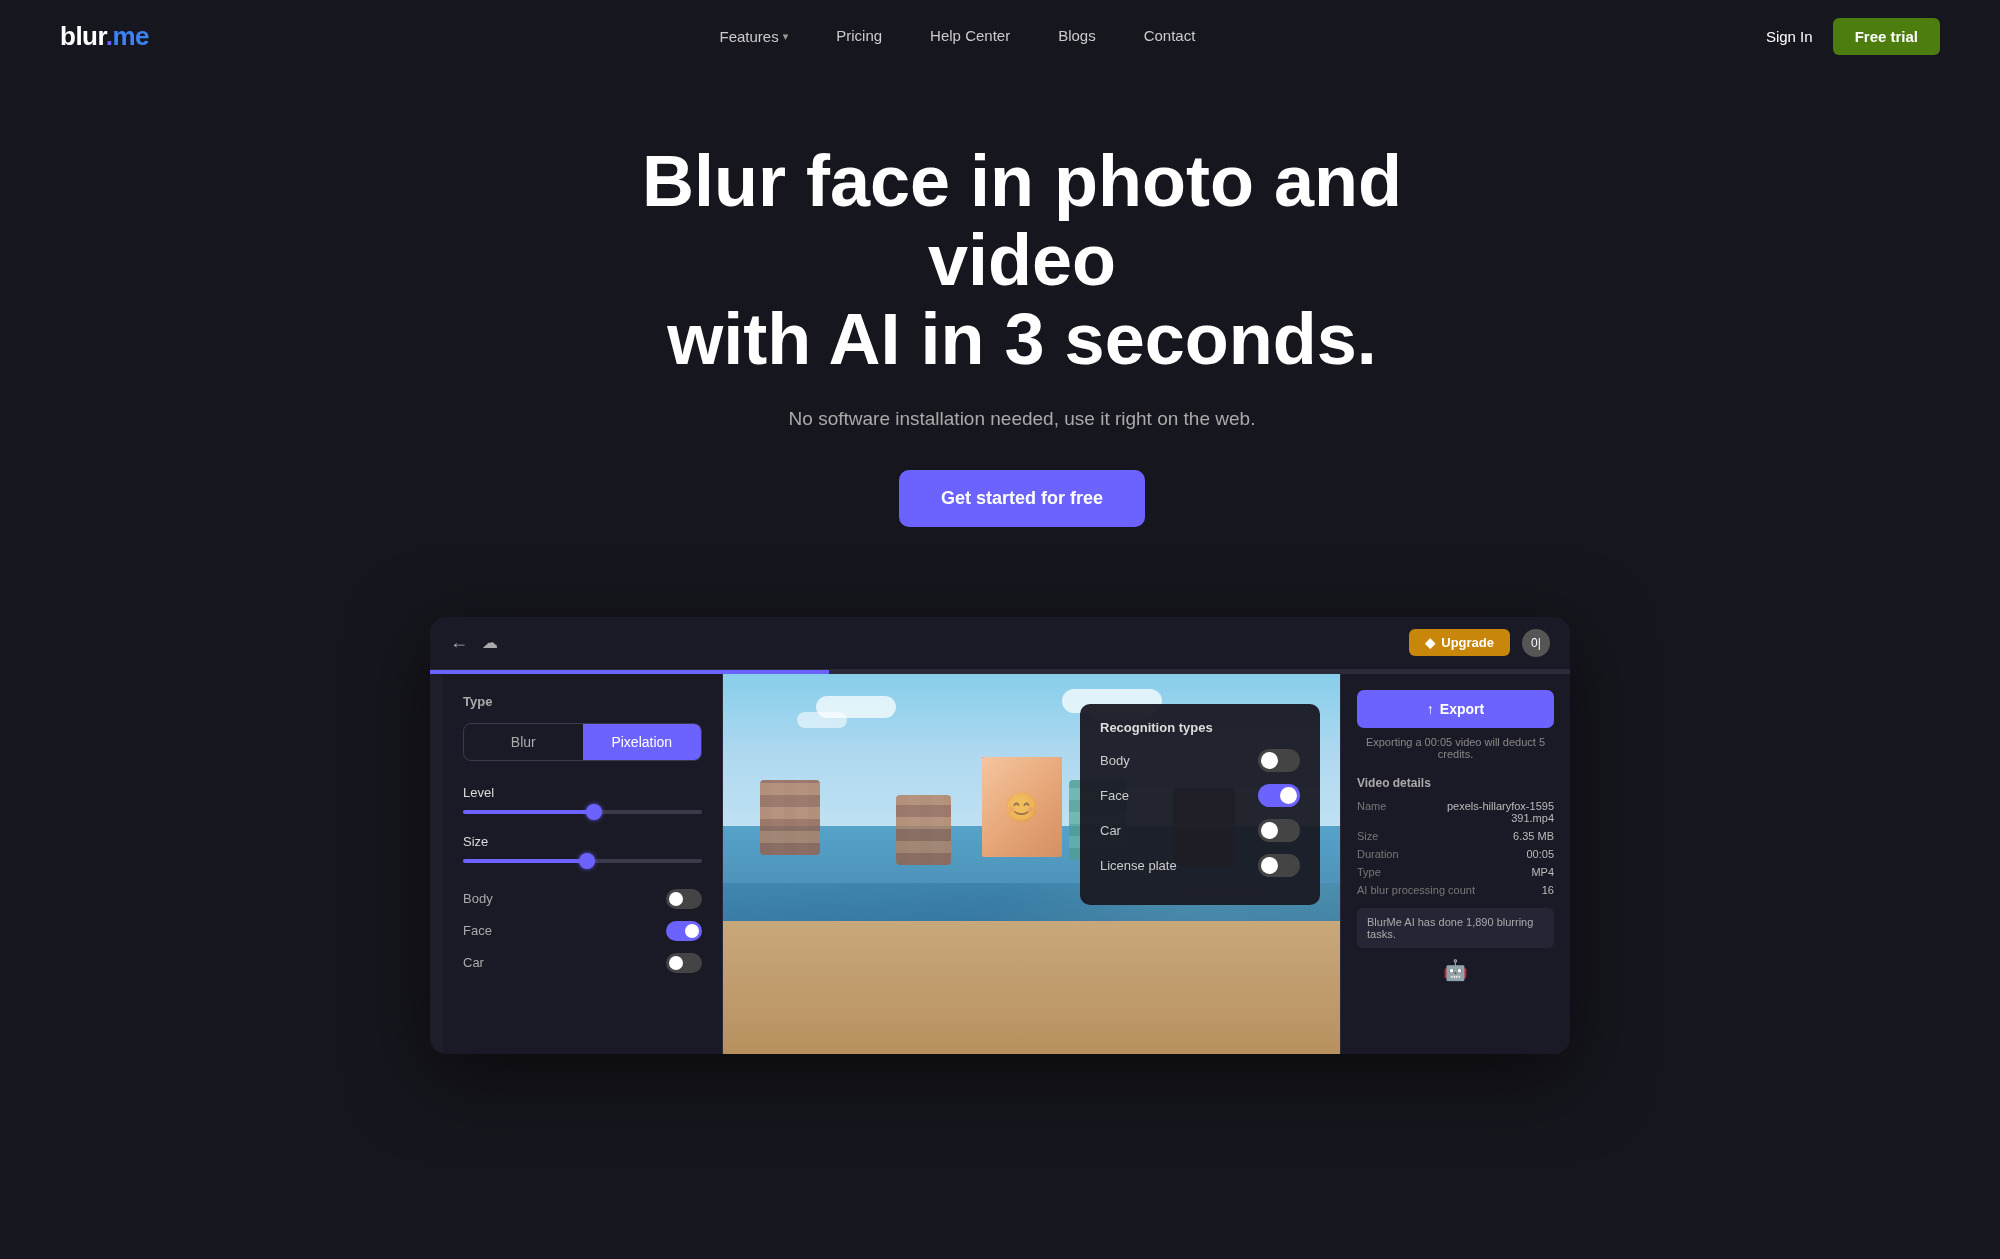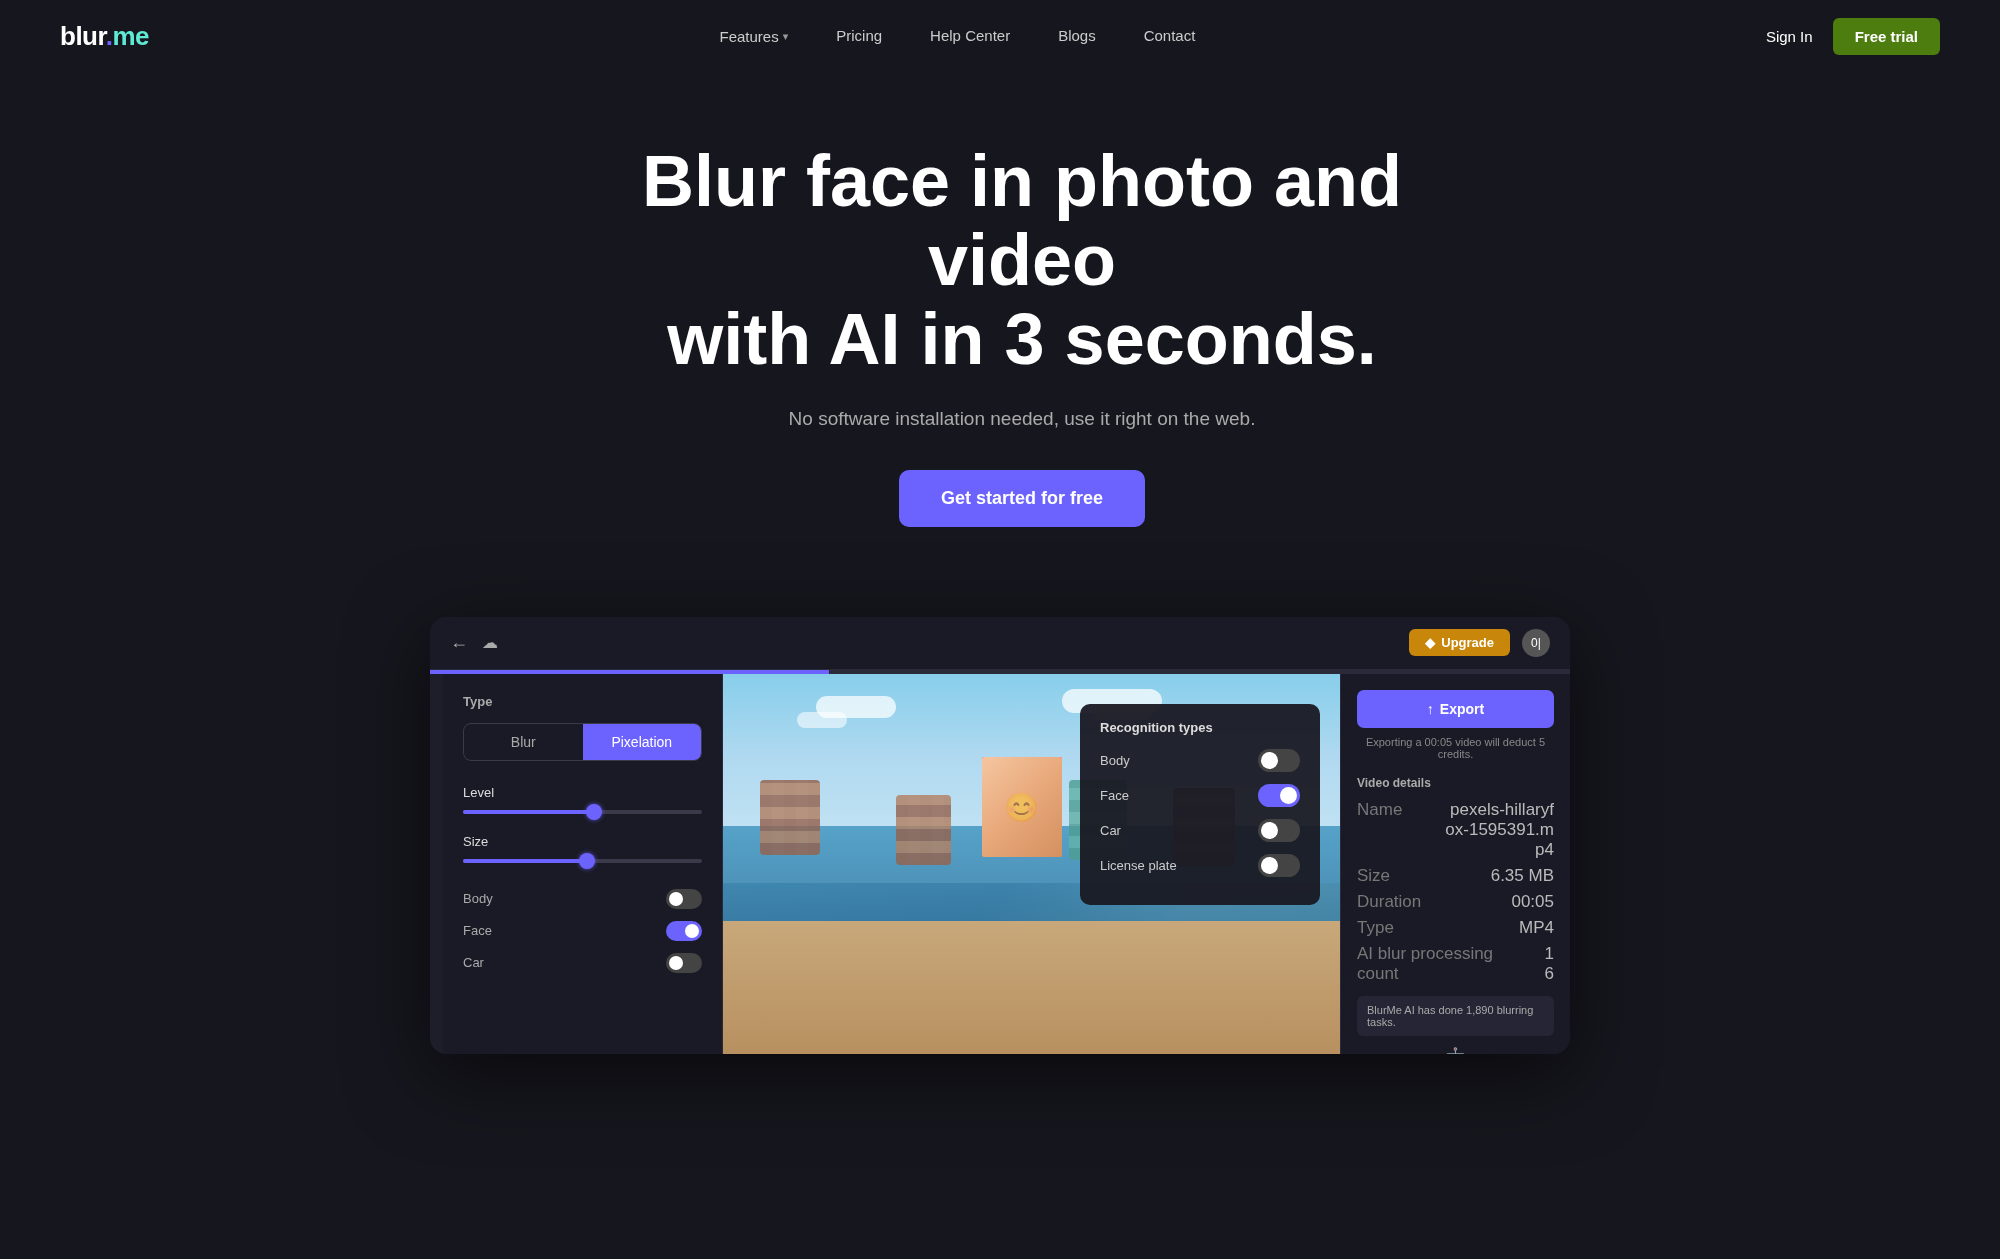--- a/index.html
+++ b/index.html
@@ -22,21 +22,21 @@
       position: relative;
       z-index: 10;
     }
     .logo {
       font-size: 26px;
       font-weight: 700;
       letter-spacing: -0.5px;
     }
     .logo-blur { color: #fff; }
     .logo-dot { color: #6c63ff; }
-    .logo-me { color: #5eead4; }
+    .logo-me { color: #3b82f6; }
 
     .nav-links {
       display: flex;
       align-items: center;
       gap: 48px;
       list-style: none;
     }
     .nav-links li a {
       color: #ccc;
       text-decoration: none;
@@ -422,21 +422,21 @@
     }
     .video-details-title {
       font-size: 12px;
       font-weight: 600;
       color: #aaa;
       margin-bottom: 10px;
     }
     .detail-row {
       display: flex;
       justify-content: space-between;
-      font-size: 17px;
+      font-size: 11px;
       color: #777;
       margin-bottom: 6px;
     }
     .detail-val {
       color: #bbb;
       text-align: right;
       max-width: 110px;
       word-break: break-all;
     }
     .ai-message {

